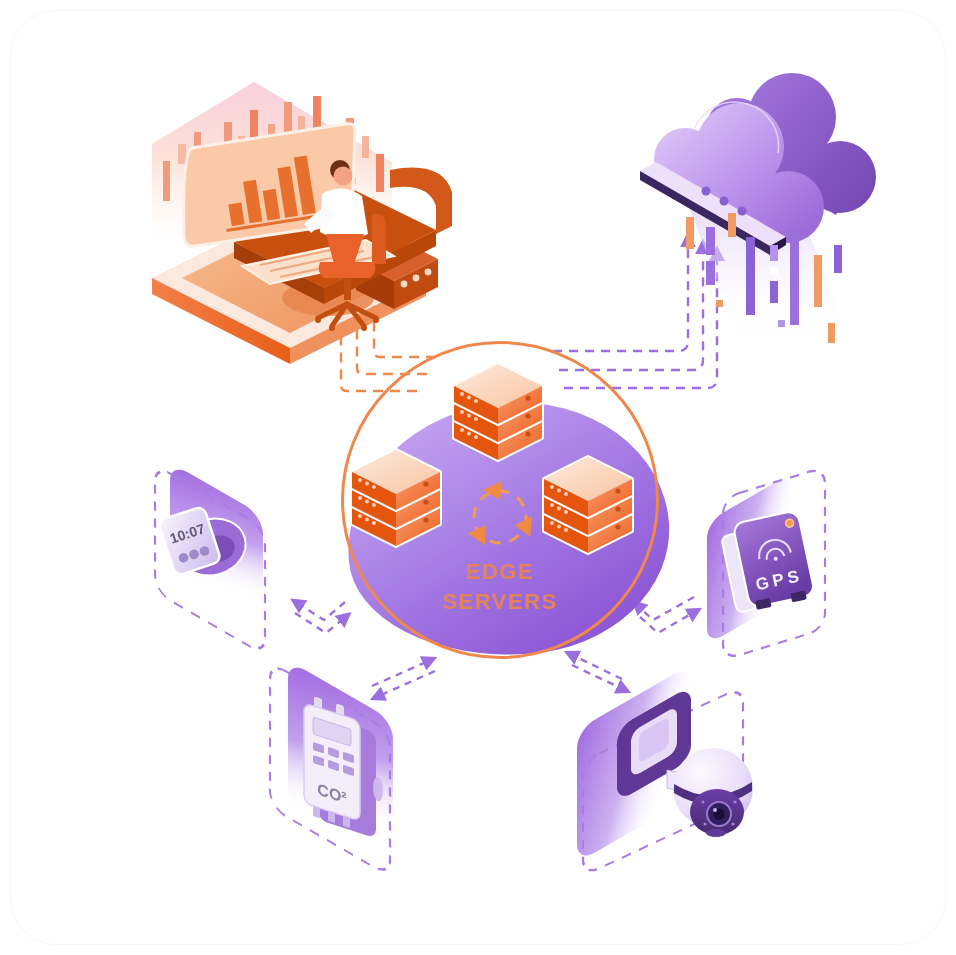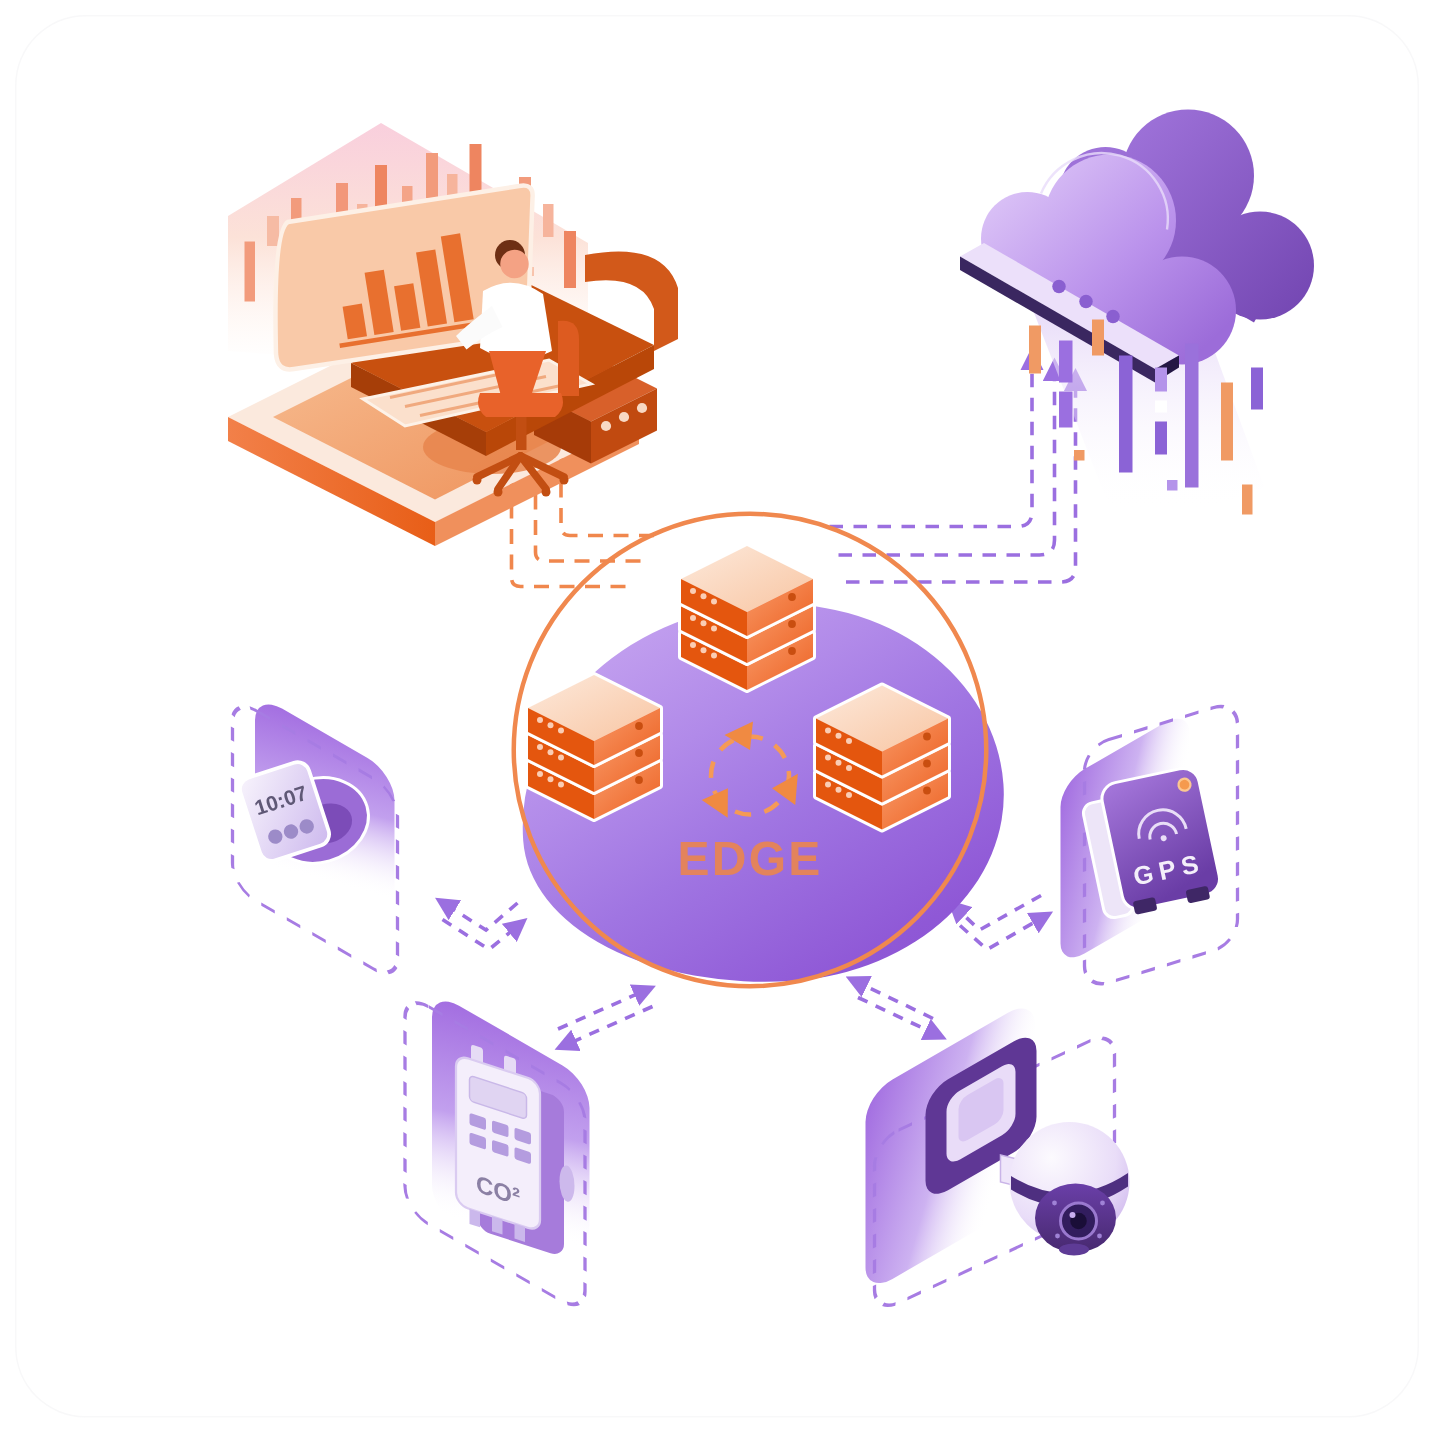--- a/index.html
+++ b/index.html
@@ -11,21 +11,21 @@
   .layer{position:absolute;left:0;top:0;width:956px;height:955px;pointer-events:none;}
   .node{position:absolute;overflow:visible;}
   
   .hub{position:absolute;left:341px;top:341px;width:318px;height:318px;}
   .hub-blob{position:absolute;left:6px;top:62px;width:322px;height:252px;
     background:linear-gradient(152deg,#cbabf2 0%,#b18ae9 35%,#a075e2 55%,#8f58d6 85%,#8a50d2 100%);
     border-radius:52% 48% 46% 54% / 58% 52% 48% 42%;transform:rotate(-4deg);}
   .hub-ring{position:absolute;inset:0;border:3px solid #f0884e;border-radius:50%;}
   .hub-svg{position:absolute;left:0;top:0;width:318px;height:318px;overflow:visible;}
   .hub-label{position:absolute;left:0;top:216px;width:100%;text-align:center;
-    font-weight:bold;font-size:32px;line-height:30px;letter-spacing:1.5px;color:#e3835c;}
+    font-weight:bold;font-size:22px;line-height:30px;letter-spacing:1.5px;color:#e3835c;}
   svg text{font-family:"Liberation Sans",sans-serif;}
 </style>
 </head>
 <body>
 
 <div class="stage">
   <div class="card"></div>
 
   <svg class="layer" viewBox="0 0 956 955">
     <defs>
@@ -264,20 +264,21 @@
         <circle cx="0" cy="0" r="26" fill="none" stroke="#f59a56" stroke-width="3" stroke-dasharray="11 9"></circle>
         <g fill="#f08a42">
           <path d="M-17,-27 L2,-36 L0,-17 Z"></path>
           <path d="M-17,-27 L2,-36 L0,-17 Z" transform="rotate(120)"></path>
           <path d="M-17,-27 L2,-36 L0,-17 Z" transform="rotate(240)"></path>
         </g>
       </g>
     </svg>
     <div class="hub-label">
       <div>EDGE</div>
+      <div>SERVERS</div>
     </div>
   </div>
 
   <div class="node" style="left:140px;top:450px;width:160px;height:212px;">
     <svg width="160" height="212" viewBox="0 0 160 212" overflow="visible">
       <defs>
         <linearGradient id="panL" x1="0" y1="0" x2="0.25" y2="1">
           <stop offset="0" stop-color="#a16be0"></stop>
             <stop offset="0.5" stop-color="#c2a0ee"></stop>
           <stop offset="0.95" stop-color="#ffffff" stop-opacity="0"></stop>

